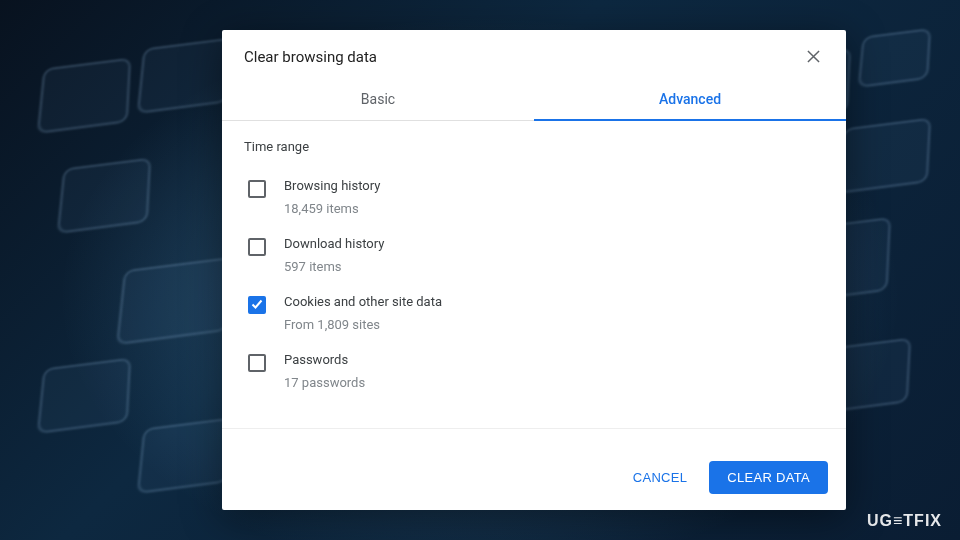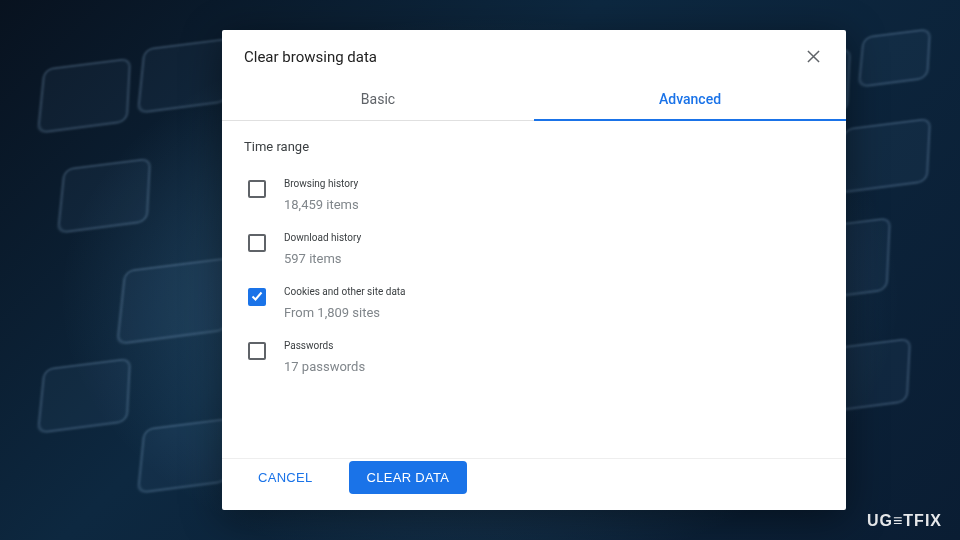--- a/index.html
+++ b/index.html
@@ -88,27 +88,27 @@
     padding: 10px 0 10px 4px;
   }
   .cb {
     width:18px; height:18px; flex:0 0 18px;
     border:2px solid #5f6368; border-radius:2px;
     display:flex; align-items:center; justify-content:center;
     cursor:pointer; margin-top:2px;
   }
   .cb.checked { background:#1a73e8; border-color:#1a73e8; }
   .cb.checked svg { width:14px; height:14px; }
-  .item .txt .label { font-size:10px; color:#3c4043; }
+  .item .txt .label { font-size:13px; color:#3c4043; }
   .item .txt .sub { font-size:13px; color:#80868b; margin-top:8px; }
   .item.partial { padding-bottom:0; height:22px; overflow:hidden; }
 
   .footer {
-    display:flex; justify-content:flex-start; align-items:center;
-    gap: 18px; padding: 2px 18px 16px;
+    display:flex; justify-content:flex-end; align-items:center;
+    gap: 4px; padding: 32px 18px 16px;
     border-top: 1px solid #eeeeee;
   }
   .btn {
     font-size:13px; font-weight:500; letter-spacing:0.3px;
     padding: 9px 18px; border-radius:4px; border:none; cursor:pointer;
   }
   .btn.text { background:none; color:#1a73e8; }
   .btn.primary { background:#1a73e8; color:#fff; }
 </style>
 </head>

